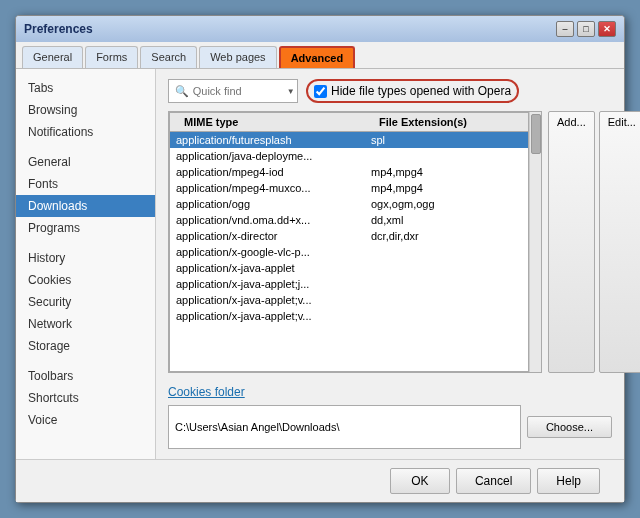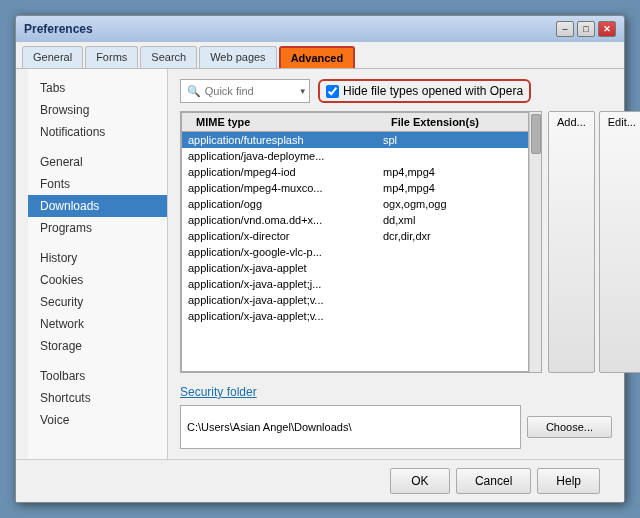--- a/index.html
+++ b/index.html
@@ -76,21 +76,20 @@
     .tab.active {
       background: #f97316;
       border: 2px solid #c0392b;
       border-bottom: none;
       font-weight: bold;
       color: #000;
     }
     .content-area {
       display: flex;
       height: 390px;
-      margin-left: 12px;
     }
     .sidebar {
       width: 140px;
       padding: 8px 0;
       border-right: 1px solid #ccc;
       background: #f8f8f8;
     }
     .sidebar-item {
       padding: 4px 12px;
       cursor: pointer;
@@ -137,21 +136,21 @@
       font-size: 8px;
       color: #555;
       cursor: pointer;
     }
     .hide-filetypes {
       display: flex;
       align-items: center;
       gap: 4px;
       border: 2px solid #c0392b;
       padding: 3px 6px;
-      border-radius: 6px;
+      border-radius: 12px;
       cursor: pointer;
     }
     .hide-filetypes input[type="checkbox"] {
       margin: 0;
     }
     .hide-filetypes label {
       font-size: 12px;
       cursor: pointer;
     }
     .mime-table-area {
@@ -403,21 +402,21 @@
           </div>
         </div>
         <div class="side-buttons">
           <div class="action-btn">Add...</div>
           <div class="action-btn">Edit...</div>
           <div class="action-btn">Delete</div>
         </div>
       </div>
 
       <div>
-        <div class="download-folder-label">Security folder</div>
+        <div class="download-folder-label">Cookies folder</div>
         <div class="download-folder-row" style="margin-top:6px;">
           <input class="download-folder-input" type="text" value="C:\Users\Asian Angel\Downloads\" style="">
           <div class="choose-btn">Choose...</div>
         </div>
       </div>
     </div>
   </div>
 
   <div class="bottom-bar">
     <div class="bottom-btn">OK</div>

